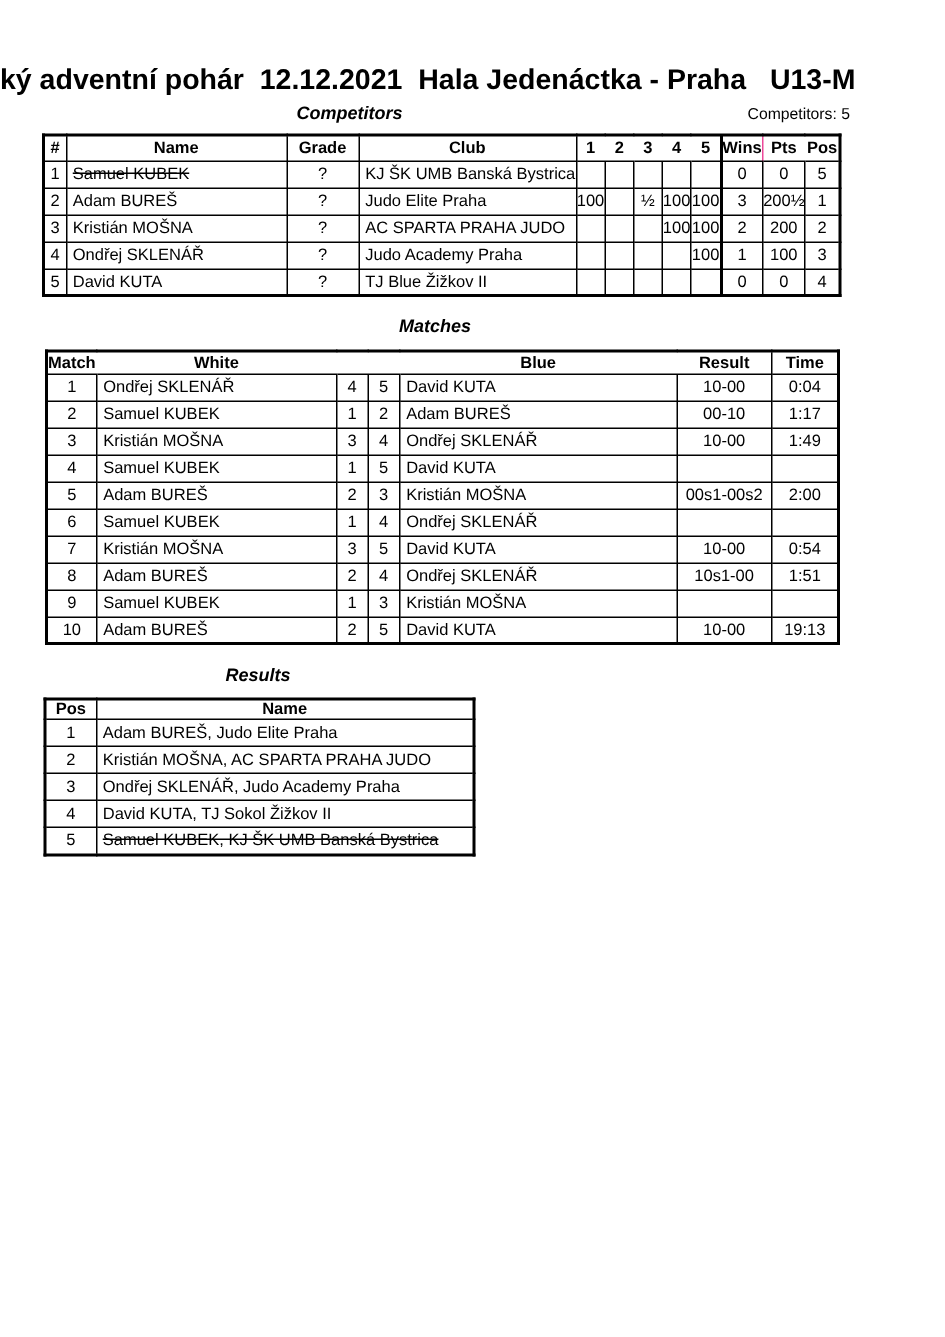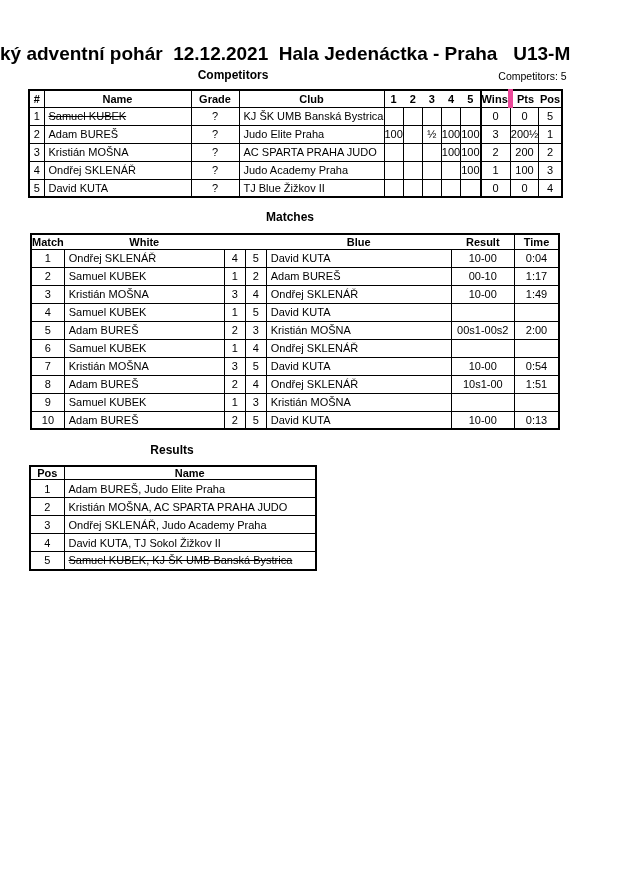--- a/index.html
+++ b/index.html
@@ -8,21 +8,21 @@
     overflow:hidden; color:#000;
     font-family:"Liberation Sans", sans-serif;
   }
   .title {
     position:absolute; top:42px; left:0; width:630px; height:24px;
     font-size:19px; font-weight:bold; white-space:pre; overflow:hidden;
     line-height:24px;
   }
   .section-label {
     position:absolute; font-size:12px; font-weight:bold; text-align:center;
-    width:140px; line-height:13px;
+    width:140px; line-height:13px;font-style:italic;
   }
   .lbl-competitors { top:69px; left:163px; }
   .lbl-matches    { top:211px; left:220px; }
   .lbl-results    { top:444px; left:102px; }
   .competitors-count {
     position:absolute; top:70px; left:470px; width:125px;
     font-size:10.5px; text-align:center; line-height:12px;
   }
   table {
     position:absolute; border-collapse:collapse; table-layout:fixed;
@@ -40,21 +40,21 @@
   th { font-weight:bold; }
   td.cl { text-align:left; padding-left:4px; }
   tr.hrow-17 { height:17px; }
   tr.hrow-15 { height:15px; }
   tr.hrow-13 { height:13px; }
   tr.drow    { height:18px; }
   
   th.hw { border-left:1px solid #fff; border-right:1px solid #fff; }
   
   .thick { border-left:2px solid #000 !important; }
-  th.thick { border-right:5px solid #ec4899; }
+  th.thick { border-right:1px solid #ec4899; }
   .strike { text-decoration:line-through; }
 </style>
 </head>
 <body>
 
 <div class="page">
 
   <div class="title">ký adventní pohár  12.12.2021  Hala Jedenáctka - Praha   U13-M</div>
 
   <div class="section-label lbl-competitors">Competitors</div>
@@ -270,21 +270,21 @@
         <td></td>
         <td></td>
       </tr>
       <tr class="drow">
         <td>10</td>
         <td class="cl">Adam BUREŠ</td>
         <td>2</td>
         <td>5</td>
         <td class="cl">David KUTA</td>
         <td>10-00</td>
-        <td>0:13</td>
+        <td>19:13</td>
       </tr>
     </tbody>
   </table>
 
   <div class="section-label lbl-results">Results</div>
 
   <table class="tbl-results">
     <colgroup>
       <col style="width:34px">
         <col style="width:252px">

